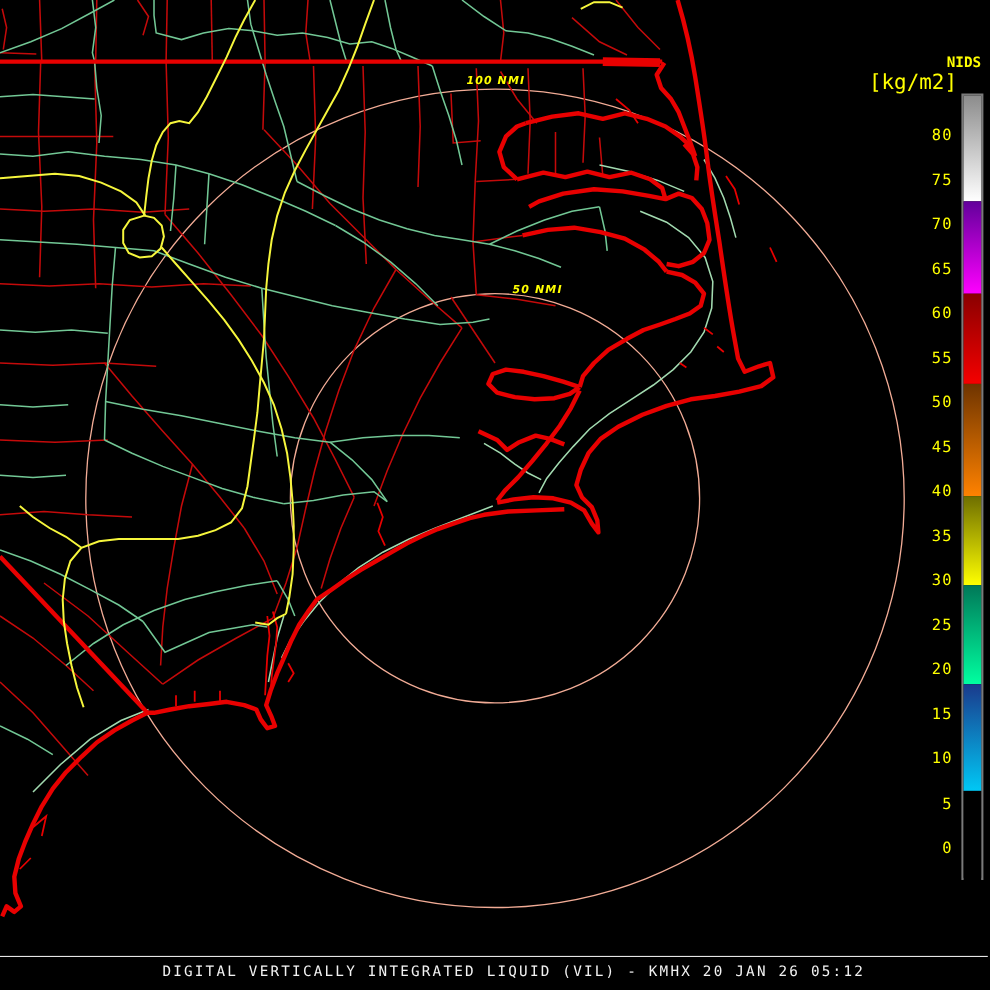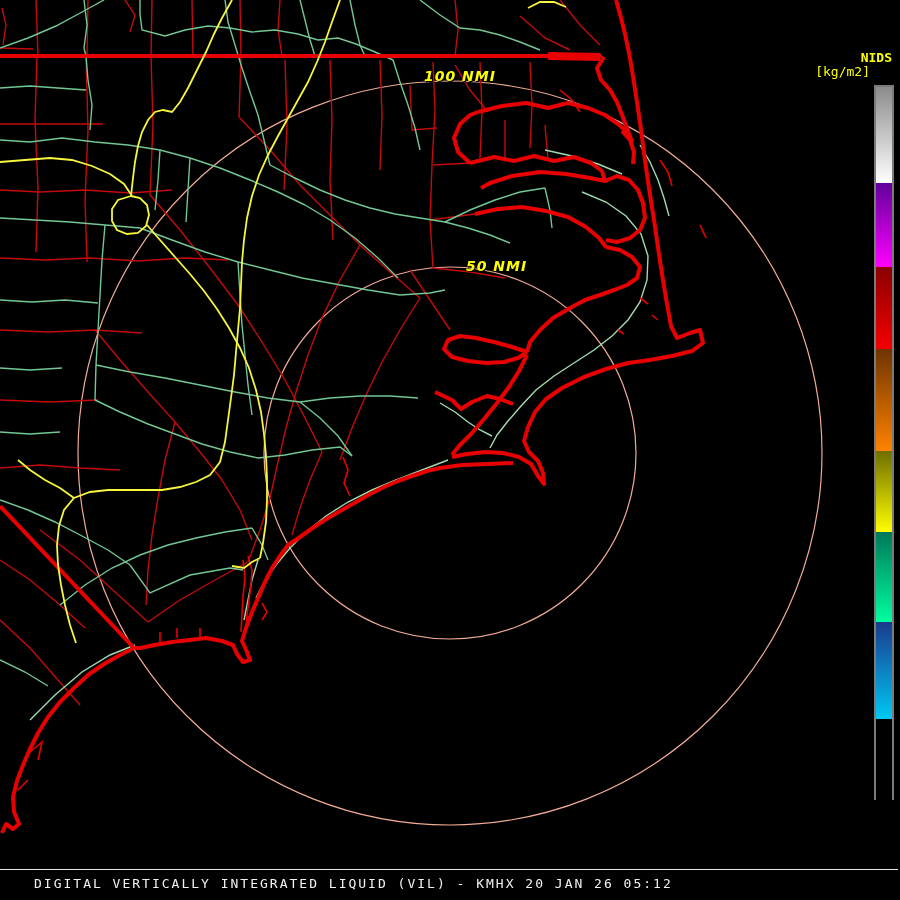--- a/index.html
+++ b/index.html
@@ -9,34 +9,34 @@
   
   g[data-name="county-lines-red"] path{stroke:var(--county-roads);stroke-width:1.4;fill:none;}
   g[data-name="roads-green"] path{stroke:var(--roads-green);stroke-width:1.4;fill:none;}
   g[data-name="waterways-pale-green"] path{stroke:var(--waterways);stroke-width:1.4;fill:none;}
   g[data-name="coastline-red"] path{stroke:var(--coastline);stroke-width:4;fill:none;stroke-linejoin:round;}
   g[data-name="coastline-detail-red"] path{stroke:var(--coastline);stroke-width:1.6;fill:none;}
   g[data-name="state-borders-red"] path{stroke:var(--coastline);fill:none;}
   g[data-name="highways-yellow"] path{stroke:var(--highways-yellow);stroke-width:1.8;fill:none;}
   circle.ring{stroke:var(--range-ring);stroke-width:1.2;fill:none;}
   .ring-label{position:absolute;color:var(--label-yellow);font-family:"DejaVu Sans",sans-serif;
-              font-weight:bold;font-style:italic;font-size:14px;letter-spacing:1px;
+              font-weight:bold;font-style:italic;font-size:10px;letter-spacing:1px;
               text-shadow:1px 1px 0 #000;white-space:nowrap;}
   #header-line{position:absolute;top:5px;right:6px;display:flex;align-items:center;gap:5px;
                color:var(--label-yellow);font-size:13px;letter-spacing:0.5px;}
   #nids-label{position:absolute;top:50px;right:8px;color:var(--label-yellow);font-size:13px;font-weight:bold;}
-  #units-label{position:absolute;top:64px;right:30px;color:var(--label-yellow);font-size:13px;}
+  #units-label{position:absolute;top:64px;right:30px;color:var(--label-yellow);font-size:19px;}
   #colorbar{position:absolute;left:874px;top:85px;width:20px;height:715px;border:2px solid #7a7a7a;
             box-sizing:border-box;background:#000;}
   #colorbar .seg{position:absolute;left:0;width:100%;}
   #cb-labels{position:absolute;left:826px;top:0;width:40px;height:900px;}
   #cb-labels .tick{position:absolute;right:0;width:40px;text-align:right;
                    color:var(--label-yellow);font-size:14px;letter-spacing:1px;line-height:18px;}
   #title-divider{position:absolute;left:0;top:869px;width:898px;height:1px;background:#e6e6e6;}
-  #title-bar{position:absolute;left:0;top:876px;width:900px;text-align:left;
+  #title-bar{position:absolute;left:0;top:876px;width:900px;text-align:center;
              color:var(--title-white);font-size:13px;letter-spacing:2px;white-space:nowrap;
              padding-left:34px;box-sizing:border-box;}
   #dupage-logo{display:inline-block;}
 </style>
 </head>
 <body>
 
 <div id="screen" data-name="radar-display">
 
   <svg id="mapsvg" width="900" height="900" viewBox="0 0 900 900" data-name="radar-map">
@@ -197,17 +197,36 @@
   <div id="colorbar" data-name="colorbar">
       <div class="seg" data-name="colorbar-segment-0" style="top: 0px; height: 96px; background: linear-gradient(rgb(140, 140, 140), rgb(255, 255, 255));"></div>
       <div class="seg" data-name="colorbar-segment-1" style="top: 96px; height: 84px; background: linear-gradient(rgb(98, 0, 155), rgb(255, 0, 255));"></div>
       <div class="seg" data-name="colorbar-segment-2" style="top: 180px; height: 82px; background: linear-gradient(rgb(138, 0, 0), rgb(245, 0, 0));"></div>
       <div class="seg" data-name="colorbar-segment-3" style="top: 262px; height: 102px; background: linear-gradient(rgb(110, 52, 0), rgb(255, 130, 0));"></div>
       <div class="seg" data-name="colorbar-segment-4" style="top: 364px; height: 81px; background: linear-gradient(rgb(110, 110, 0), rgb(255, 255, 0));"></div>
       <div class="seg" data-name="colorbar-segment-5" style="top: 445px; height: 90px; background: linear-gradient(rgb(0, 120, 88), rgb(0, 255, 160));"></div>
       <div class="seg" data-name="colorbar-segment-6" style="top: 535px; height: 97px; background: linear-gradient(rgb(26, 58, 140), rgb(0, 200, 245));"></div>
       <div class="seg" data-name="colorbar-segment-7" style="top: 632px; height: 83px; background: linear-gradient(rgb(0, 0, 0), rgb(0, 0, 0));"></div>
     </div>
+  <div id="cb-labels" data-name="colorbar-labels">
+      <div class="tick" data-name="colorbar-tick-80" style="top: 114px;">80</div>
+      <div class="tick" data-name="colorbar-tick-75" style="top: 155px;">75</div>
+      <div class="tick" data-name="colorbar-tick-70" style="top: 195px;">70</div>
+      <div class="tick" data-name="colorbar-tick-65" style="top: 236px;">65</div>
+      <div class="tick" data-name="colorbar-tick-60" style="top: 276px;">60</div>
+      <div class="tick" data-name="colorbar-tick-55" style="top: 317px;">55</div>
+      <div class="tick" data-name="colorbar-tick-50" style="top: 357px;">50</div>
+      <div class="tick" data-name="colorbar-tick-45" style="top: 398px;">45</div>
+      <div class="tick" data-name="colorbar-tick-40" style="top: 438px;">40</div>
+      <div class="tick" data-name="colorbar-tick-35" style="top: 479px;">35</div>
+      <div class="tick" data-name="colorbar-tick-30" style="top: 519px;">30</div>
+      <div class="tick" data-name="colorbar-tick-25" style="top: 560px;">25</div>
+      <div class="tick" data-name="colorbar-tick-20" style="top: 600px;">20</div>
+      <div class="tick" data-name="colorbar-tick-15" style="top: 641px;">15</div>
+      <div class="tick" data-name="colorbar-tick-10" style="top: 681px;">10</div>
+      <div class="tick" data-name="colorbar-tick-5" style="top: 722px;">5</div>
+      <div class="tick" data-name="colorbar-tick-0" style="top: 762px;">0</div>
+    </div>
 
   <div id="title-divider" data-name="title-divider"></div>
   <div id="title-bar" data-name="product-title">DIGITAL VERTICALLY INTEGRATED LIQUID (VIL) - KMHX 20 JAN 26 05:12</div>
 
 </div>
 
 </body></html>

